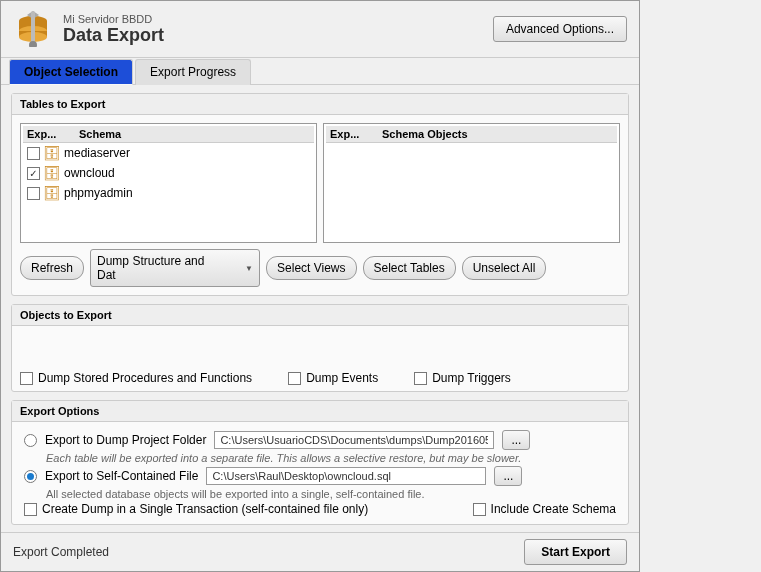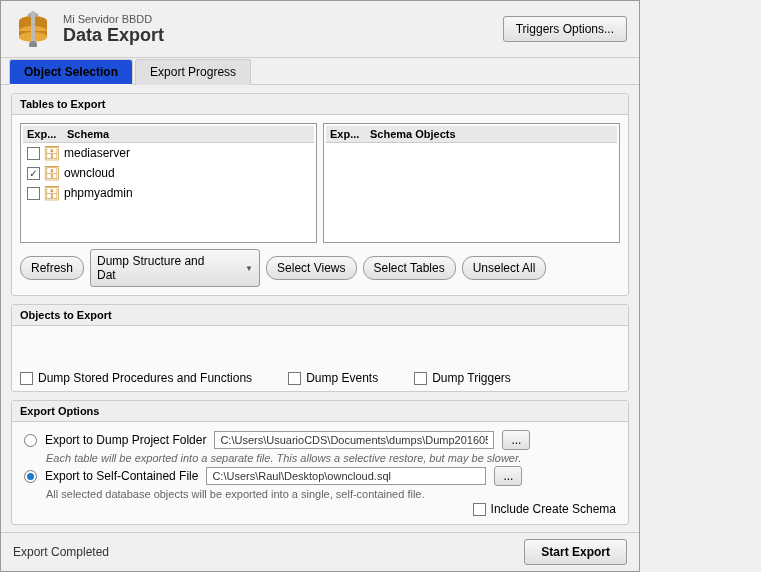--- a/index.html
+++ b/index.html
@@ -130,21 +130,21 @@
       min-height: 120px;
       padding: 2px;
     }
     .list-header {
       display: flex;
       background: #e8e8e8;
       border-bottom: 1px solid #ccc;
       padding: 2px 4px;
       font-size: 11px;
       font-weight: bold;
-      gap: 10px;
+      gap: 22px;
     }
     .col-exp { width: 30px; }
     .col-schema { flex: 1; }
     .list-item {
       display: flex;
       align-items: center;
       padding: 2px 4px;
       gap: 4px;
       cursor: pointer;
     }
@@ -315,21 +315,21 @@
           <path d="M12 4 L18 0 L24 4 L18 8 Z" fill="#aaa"></path>
           <rect x="16" y="0" width="4" height="36" fill="#bbb" rx="2"></rect>
           <circle cx="18" cy="34" r="4" fill="#888"></circle>
         </svg>
       </div>
       <div class="title-text">
         <span class="server-name">Mi Servidor BBDD</span>
         <span class="app-title">Data Export</span>
       </div>
     </div>
-    <button class="advanced-btn">Triggers Options...</button>
+    <button class="advanced-btn">Advanced Options...</button>
   </div>
 
   <div class="tab-bar">
     <div class="tab active">
       <span>Object Selection</span>
     </div>
     <div class="tab">
       <span>Export Progress</span>
     </div>
   </div>
@@ -416,20 +416,24 @@
 
         <div class="radio-row">
           <div class="radio-input selected"></div>
           <span>Export to Self-Contained File</span>
           <input class="path-input" type="text" value="C:\Users\Raul\Desktop\owncloud.sql" style="">
           <button class="browse-btn">...</button>
         </div>
         <div class="hint-text2">All selected database objects will be exported into a single, self-contained file.</div>
 
         <div class="radio-row">
+          <label class="check-label">
+            <div class="checkbox"></div>
+            <span>Create Dump in a Single Transaction (self-contained file only)</span>
+          </label>
           <span style="flex:1"></span>
           <label class="check-label">
             <div class="checkbox"></div>
             <span>Include Create Schema</span>
           </label>
         </div>
       </div>
     </div>
 
   </div>

